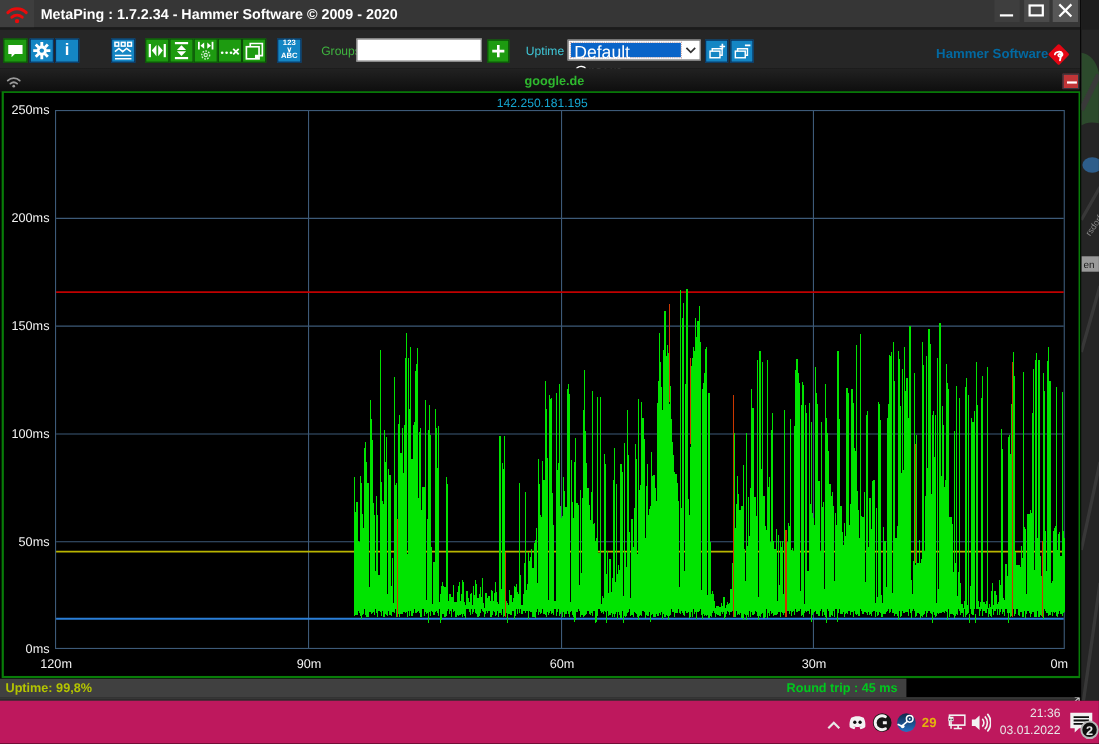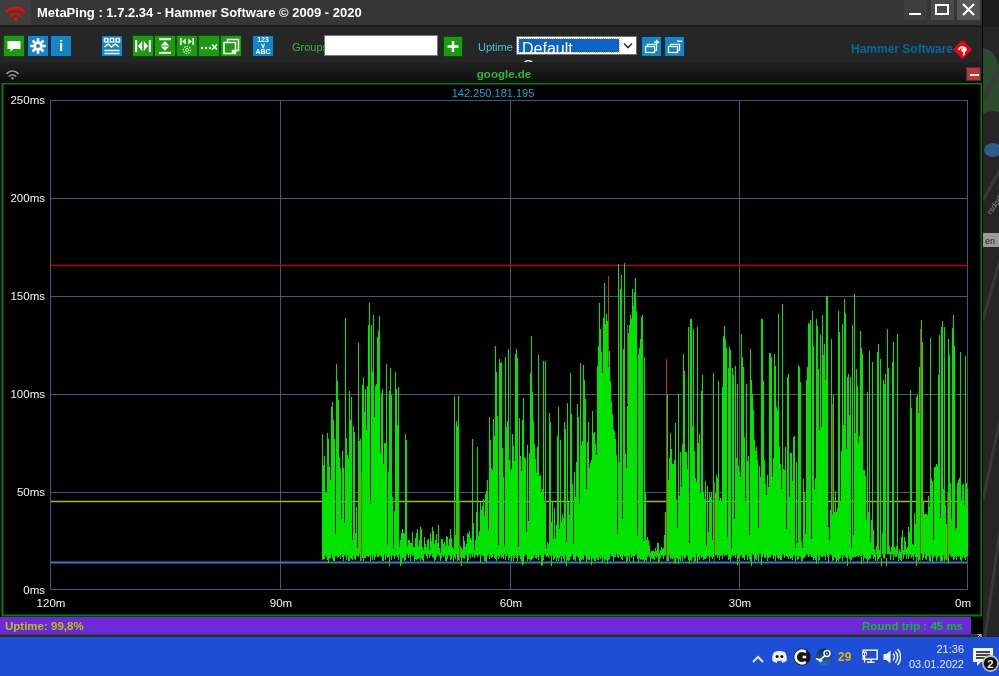--- a/index.html
+++ b/index.html
@@ -35,28 +35,28 @@
 #phead { left:0; top:62px; width:982px; height:22px;
   background:linear-gradient(#222,#0d0d0d); }
 #ptitle { left:0; top:68px; width:982px; text-align:center; color:#2eb82e;
   font-size:11.5px; font-weight:bold;padding-left:26px; }
 #pbtn { left:966px; top:67px; width:15px; height:14px; background:#c03537;
   border:1px solid #30373f; }
 #pbtn div { position:absolute; left:3px; top:6px; width:9px; height:2px; background:#fff; }
 
 #chart { left:0; top:83px; width:982px; height:534px; }
 
-#status { left:0; top:617px; width:971px; height:17px; background:#6d28d9; }
+#status { left:0; top:617px; width:824px; height:17px; background:#404040; }
 #uptime { position:absolute; left:5px; top:3px; color:#b4c400; font-size:11.5px; font-weight:bold; }
 #rtrip { position:absolute; right:8px; top:3px; color:#00c81e; font-size:11.5px; font-weight:bold;padding-left:12px; }
 #botborder { left:0; top:634px; width:982px; height:6px; background:#2c2c2c; border-top:1px solid #404040; }
 
 #mapstrip { left:983px; top:0; width:16px; height:637px; background:#252525; overflow:hidden; }
 
-#taskbar { left:0; top:637px; width:999px; height:39px; background:#1d4ed8; }
+#taskbar { left:0; top:637px; width:999px; height:39px; background:#be185d; }
 #clock { position:absolute; left:902px; top:5px; width:62px; text-align:right;
   color:#e8e8e8; font-size:11px; line-height:15px; }
 .tray { position:absolute; top:0; }
 </style></head>
 <body>
 <div id="app">
 
   <div class="abs" id="titlebar"></div>
   <div class="abs" id="appicon"></div>
   <svg class="abs" style="left:4px;top:2px" width="23" height="21" viewBox="0 0 22 20">

